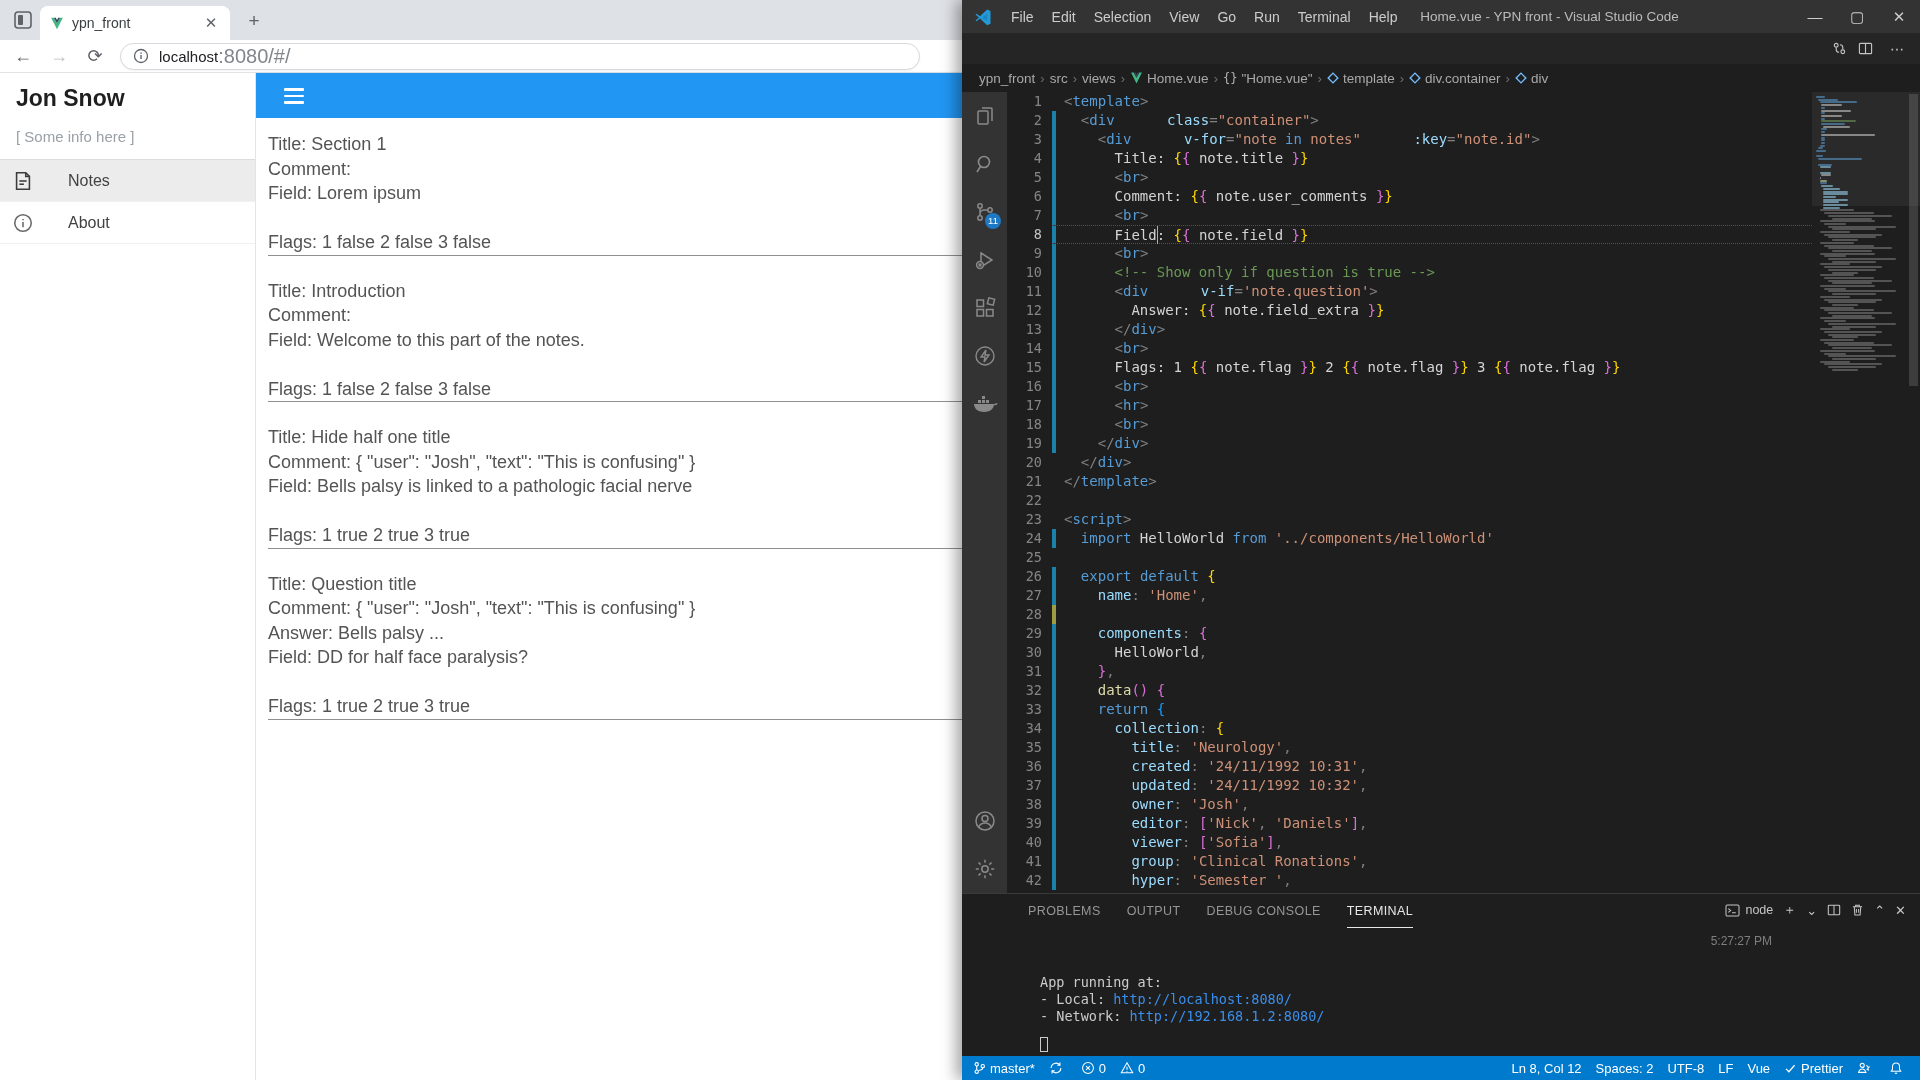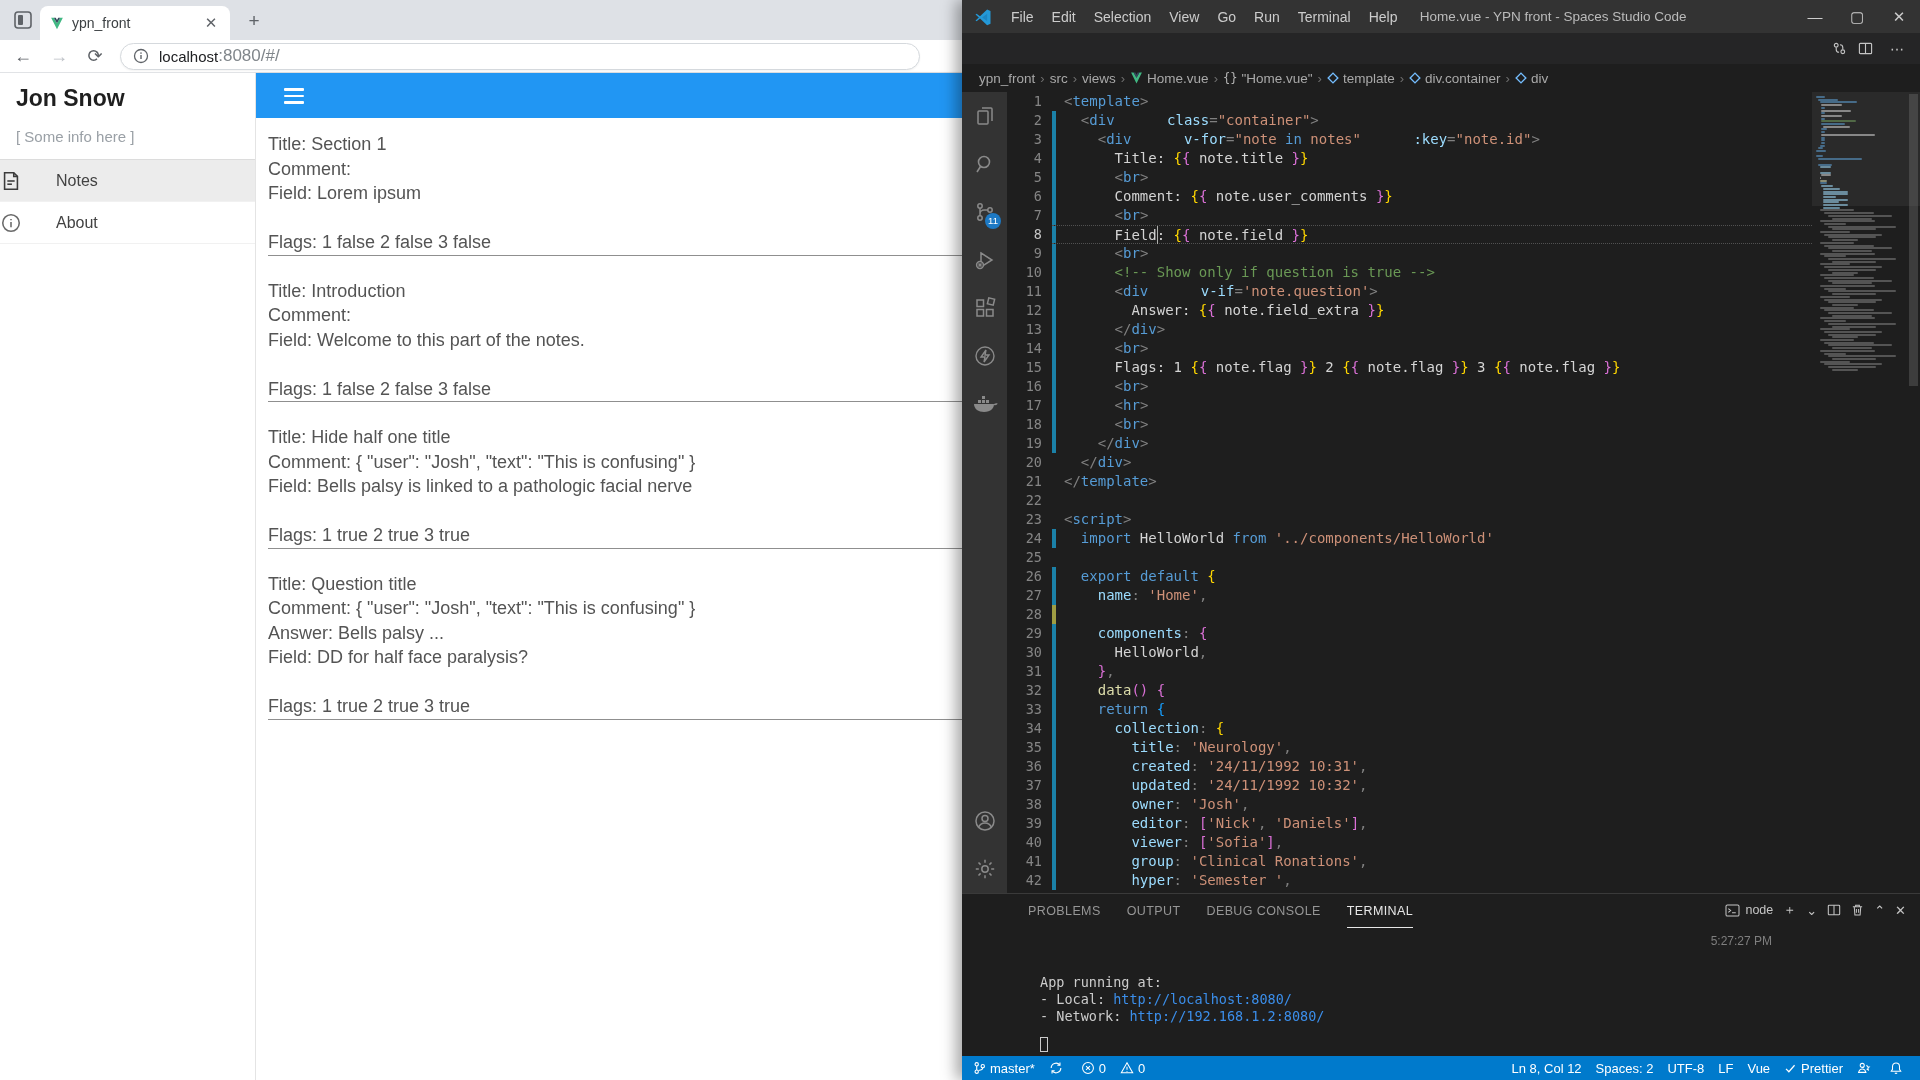--- a/index.html
+++ b/index.html
@@ -17,34 +17,34 @@
   .newtab { position:absolute; left:242px; top:9px; width:24px; height:24px; color:#5f6368; font-size:19px;
     text-align:center; line-height:23px; }
   .toolbar { position:absolute; left:0; top:40px; width:100%; height:33px; background:#fff;
     border-bottom:1px solid #e1e3e6; display:flex; align-items:center; }
   .nav-ic { width:26px; height:26px; text-align:center; line-height:26px; font-size:18px; color:#5f6368; margin-left:10px; }
   .nav-ic.disabled { color:#bdc1c6; }
   .urlbar { margin-left:12px; width:800px; height:27px; background:#fff; border:1px solid #d5d9dd;
     border-radius:14px; display:flex; align-items:center; padding:0 12px; box-shadow:0 1px 2px rgba(0,0,0,.05); }
   .urlbar .info { color:#5f6368; font-size:13px; width:16px; height:16px; margin-right:10px; }
   .url-host { font-size:15px; color:#202124; }
-  .url-path { font-size:17px; color:#80868b; }
+  .url-path { font-size:20px; color:#80868b; }
 
   
   .vapp { position:absolute; left:0; top:73px; width:1146px; height:1007px; background:#fff; }
   .vheader { position:absolute; left:256px; top:0; width:706px; height:45px; background:#2196f3;
     box-shadow:0 2px 4px rgba(0,0,0,.25); }
   .hamburger { position:absolute; left:28px; top:15px; width:20px; height:16px; }
   .hamburger i { display:block; width:20px; height:2.5px; background:#fff; margin-bottom:4px; border-radius:1px; }
   .sidebar { position:absolute; left:0; top:0; width:256px; height:100%; background:#fff;
     border-right:1px solid #e4e4e4; }
   .sb-head { padding:12px 16px 14px 16px; border-bottom:1px solid #dcdcdc; }
   .sb-name { font-size:23px; font-weight:bold; color:#1f1f1f; }
   .sb-info { font-size:15px; color:#9aa0a6; margin-top:16px; }
-  .sb-item { height:42px; display:flex; align-items:center; padding:0 0; border-bottom:1px solid #f1f1f1; }
+  .sb-item { height:42px; display:flex; align-items:center; padding:0 12px; border-bottom:1px solid #f1f1f1; }
   .sb-item.selected { background:#ececec; }
   .sb-item .ic { width:22px; height:22px; color:#3c3c3c; }
   .sb-item .lbl { font-size:16px; color:#424242; margin-left:34px; }
   .vmain { position:absolute; left:256px; top:45px; right:0; bottom:0; background:#fff; padding:14px 0 0 12px; }
   .note-line { font-size:18px; line-height:24.5px; color:#545454; }
   .note-flags { margin-top:24.5px; }
   .note-hr { border-top:1px solid #8f8f8f; margin-right:-12px; }
   .note + .note { margin-top:23px; }
 
   
@@ -243,21 +243,21 @@
 <div class="vscode">
 
   <div class="vs-titlebar">
     <span class="vs-logo">
       <svg width="18" height="18" viewBox="0 0 24 24">
           <path fill="#2499d8" d="M17.5 2 8 11 3.5 7.5 2 8.5l4.5 4L2 16.5l1.5 1L8 14l9.5 9 4.5-2V4z"></path>
           <path fill="#1577b5" d="M17.5 7.5v10L11 12.5z" opacity=".55"></path>
         </svg>
     </span>
     <span id="menubar"><span class="menu-item">File</span><span class="menu-item">Edit</span><span class="menu-item">Selection</span><span class="menu-item">View</span><span class="menu-item">Go</span><span class="menu-item">Run</span><span class="menu-item">Terminal</span><span class="menu-item">Help</span></span>
-    <span class="vs-title">Home.vue - YPN front - Spaces Studio Code</span>
+    <span class="vs-title">Home.vue - YPN front - Visual Studio Code</span>
     <span class="win-controls">
       <span class="win-btn">—</span>
       <span class="win-btn">▢</span>
       <span class="win-btn">✕</span>
     </span>
   </div>
 
   <div class="vs-tabbar">
     <span id="vtabs" style="display:flex">
         <span class="vtab">

